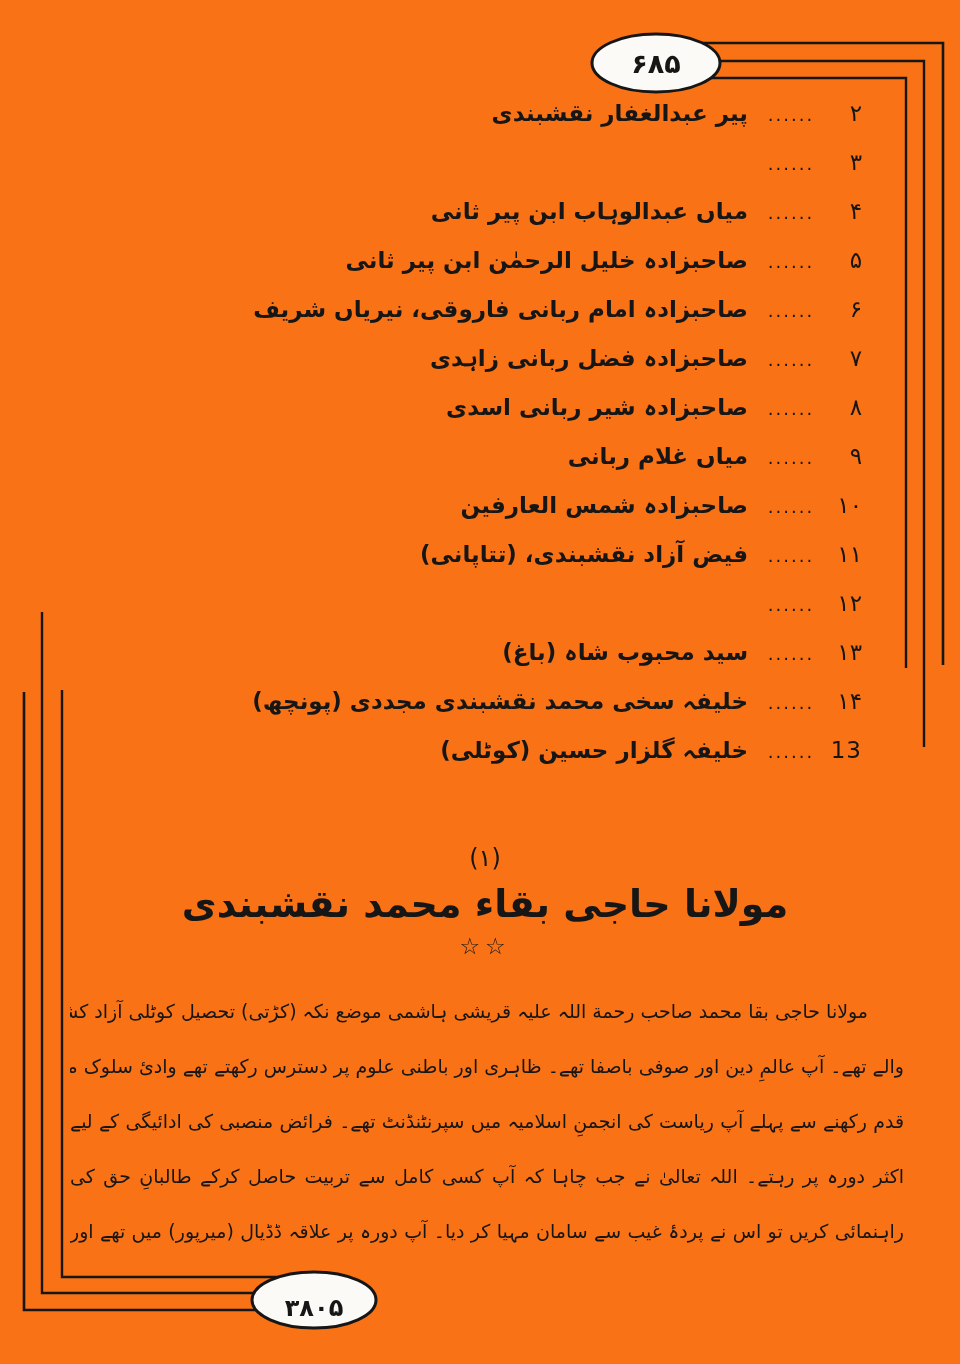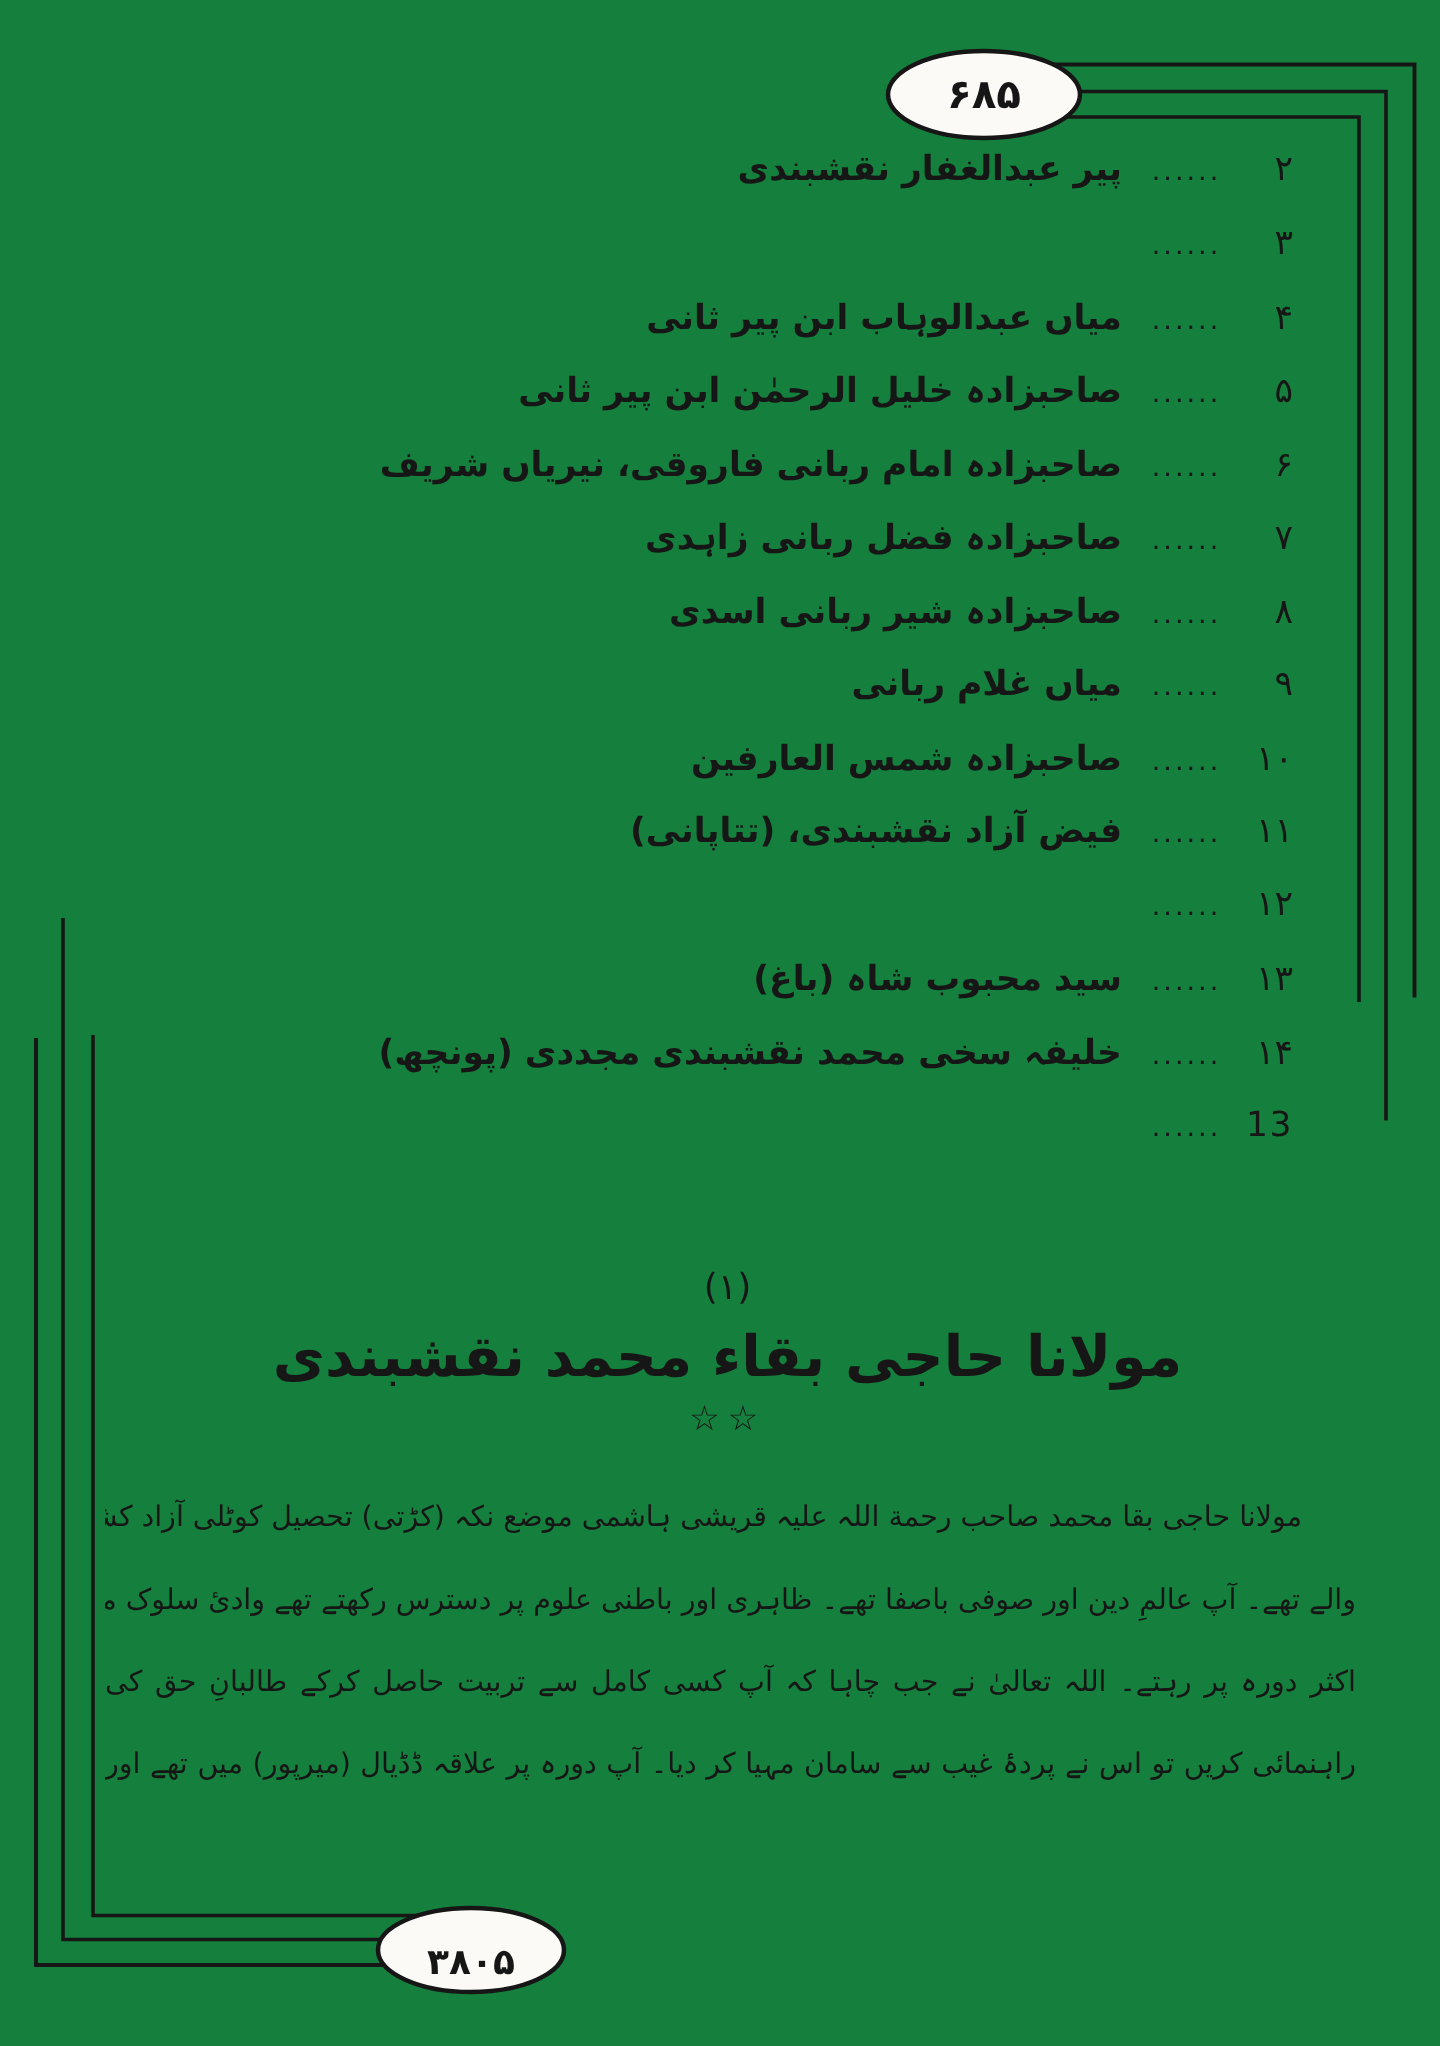--- a/index.html
+++ b/index.html
@@ -1,21 +1,21 @@
 <!DOCTYPE html>
 <html lang="ur"><head>
 <meta charset="utf-8">
 <style>
   html, body { margin: 0; padding: 0; background: #e8e6e0; }
   .page {
     position: relative;
     width: 960px;
     height: 1364px;
     margin: 0 auto;
-    background: #15803d;
+    background: #f97316;
     color: #161616;
     font-family: "DejaVu Sans", sans-serif;
     overflow: hidden;
   }
   svg.frame { position: absolute; inset: 0; }
 
   
   .oval-label {
     position: absolute;
     display: flex;
@@ -161,29 +161,31 @@
       <span class="name">سید محبوب شاہ (باغ)</span>
     </div>
     <div class="index-row" dir="rtl">
       <span class="num">۱۴</span>
       <span class="dots">......</span>
       <span class="name">خلیفہ سخی محمد نقشبندی مجددی (پونچھ)</span>
     </div>
     <div class="index-row" dir="rtl">
       <span class="num">13</span>
       <span class="dots">......</span>
+      <span class="name">خلیفہ گلزار حسین (کوٹلی)</span>
     </div>
   </div>
 
   <div class="section-heading">
     <div class="section-number">(۱)</div>
     <div class="section-title">مولانا حاجی بقاء محمد نقشبندی</div>
     <div class="section-stars">☆☆</div>
   </div>
 
   <div class="body-text">
     <div class="body-line first" dir="rtl">مولانا حاجی بقا محمد صاحب رحمة اللہ علیہ قریشی ہاشمی موضع نکہ (کڑتی) تحصیل کوٹلی آزاد کشمیر کے رہنے</div>
     <div class="body-line" dir="rtl">والے تھے۔ آپ عالمِ دین اور صوفی باصفا تھے۔ ظاہری اور باطنی علوم پر دسترس رکھتے تھے وادیٔ سلوک میں</div>
+    <div class="body-line" dir="rtl">قدم رکھنے سے پہلے آپ ریاست کی انجمنِ اسلامیہ میں سپرنٹنڈنٹ تھے۔ فرائض منصبی کی ادائیگی کے لیے</div>
     <div class="body-line" dir="rtl">اکثر دورہ پر رہتے۔ اللہ تعالیٰ نے جب چاہا کہ آپ کسی کامل سے تربیت حاصل کرکے طالبانِ حق کی</div>
     <div class="body-line" dir="rtl">راہنمائی کریں تو اس نے پردۂ غیب سے سامان مہیا کر دیا۔ آپ دورہ پر علاقہ ڈڈیال (میرپور) میں تھے اور</div>
   </div>
 
 </div>
 
 </body></html>

